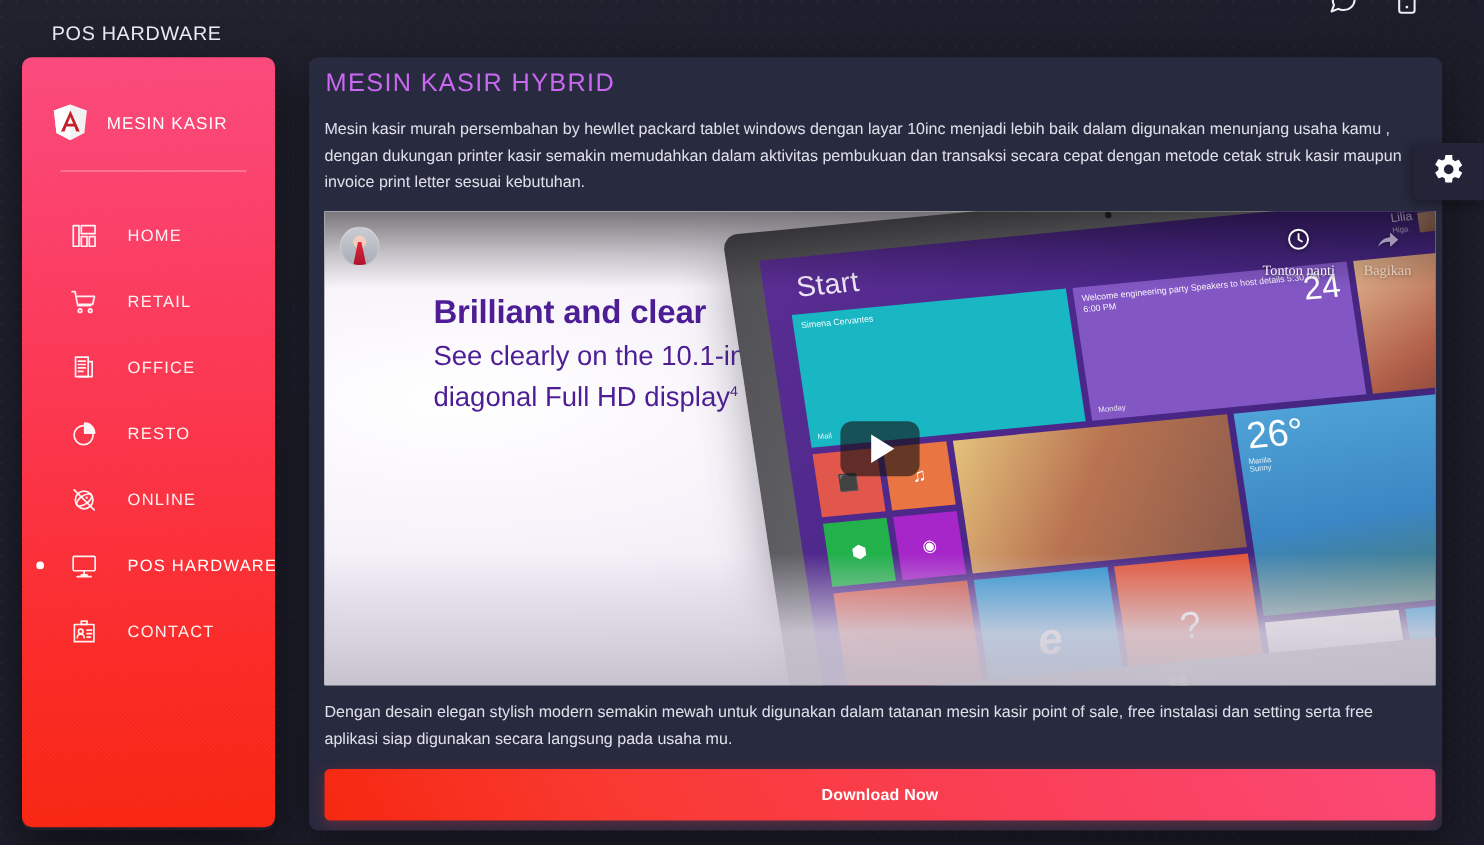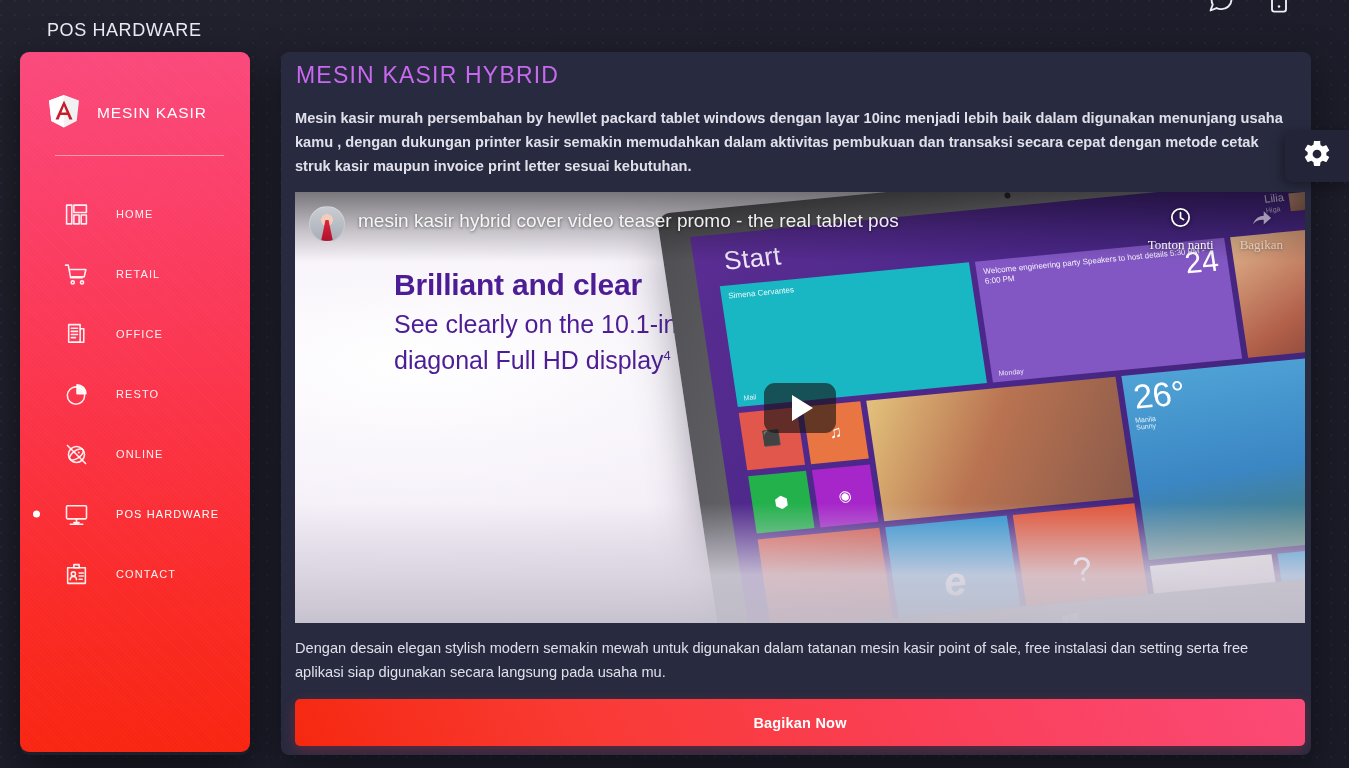--- a/index.html
+++ b/index.html
@@ -119,21 +119,21 @@
     cursor: pointer;
   }
   .menu-item .mi-icon {
     width: 25px; height: 25px;
     flex: none;
     color: rgba(255,255,255,0.92);
   }
   .menu-item .mi-icon svg { width: 25px; height: 25px; display: block; }
   .menu-item .mi-label {
     margin-left: 27px;
-    font-size: 11px;
+    font-size: 15px;
     letter-spacing: 1.1px;
     color: rgba(255,255,255,0.93);
     white-space: nowrap;
   }
   .menu-item.active .mi-label { color: #fff; }
   .menu-item.active::before {
     content: "";
     position: absolute;
     left: 13px; top: 50%;
     transform: translateY(-50%);
@@ -161,21 +161,21 @@
     letter-spacing: 1.2px;
     color: #c968f0;
     font-weight: 400;
     margin: 10px 0 0 1px;
   }
   .lead-text {
     margin-top: 17px;
     font-size: 14.6px;
     line-height: 24px;
     color: #dfe0ea;
-    font-weight: 700;
+    font-weight: 400;
   }
 
   
   .video {
     position: relative;
     margin-top: 14px;
     width: 1010px;
     height: 431px;
     overflow: hidden;
     background: #efe9f4;
@@ -639,21 +639,20 @@
         </div>
 
         <div class="video-floor"></div>
 
         <div class="play-btn">
           <span class="tri"></span>
         </div>
 
         <div class="yt-top">
           <span class="yt-avatar"></span>
-          <span class="yt-title">mesin kasir hybrid cover video teaser promo - the real tablet pos</span>
           <span class="yt-actions">
             <span class="yt-action">
               <span>
                 <svg viewBox="0 0 24 24" fill="none" stroke="currentColor" stroke-width="1.8" stroke-linecap="round" stroke-linejoin="round">
                   <circle cx="12" cy="12" r="9"></circle>
                     <path d="M12 7v5.2l3.2 2"></path>
                 </svg>
               </span>
               <span class="al">Tonton nanti</span>
             </span>
@@ -664,21 +663,21 @@
                 </svg>
               </span>
               <span class="al">Bagikan</span>
             </span>
           </span>
         </div>
       </div>
 
       <p class="foot-text">Dengan desain elegan stylish modern semakin mewah untuk digunakan dalam tatanan mesin kasir point of sale, free instalasi dan setting serta free aplikasi siap digunakan secara langsung pada usaha mu.</p>
 
-      <button class="dl-btn">Bagikan Now</button>
+      <button class="dl-btn">Download Now</button>
     </div>
   </main>
 
   <div class="settings-tab" title="Settings">
     <span>
       <svg viewBox="0 0 24 24" fill="currentColor">
         <path d="M19.43 12.98c.04-.32.07-.64.07-.98s-.03-.66-.07-.98l2.11-1.65a.5.5 0 0 0 .12-.64l-2-3.46a.5.5 0 0 0-.61-.22l-2.49 1a7.3 7.3 0 0 0-1.69-.98l-.38-2.65A.49.49 0 0 0 14 1.5h-4a.49.49 0 0 0-.49.42l-.38 2.65c-.61.25-1.17.58-1.69.98l-2.49-1a.5.5 0 0 0-.61.22l-2 3.46a.5.5 0 0 0 .12.64l2.11 1.65c-.04.32-.07.65-.07.98s.03.66.07.98l-2.11 1.65a.5.5 0 0 0-.12.64l2 3.46c.12.22.39.3.61.22l2.49-1c.52.4 1.08.73 1.69.98l.38 2.65c.04.24.25.42.49.42h4c.24 0 .45-.18.49-.42l.38-2.65c.61-.25 1.17-.58 1.69-.98l2.49 1c.22.08.49 0 .61-.22l2-3.46a.5.5 0 0 0-.12-.64zM12 15.5A3.5 3.5 0 1 1 15.5 12 3.5 3.5 0 0 1 12 15.5z"></path>
       </svg>
     </span>
   </div>

